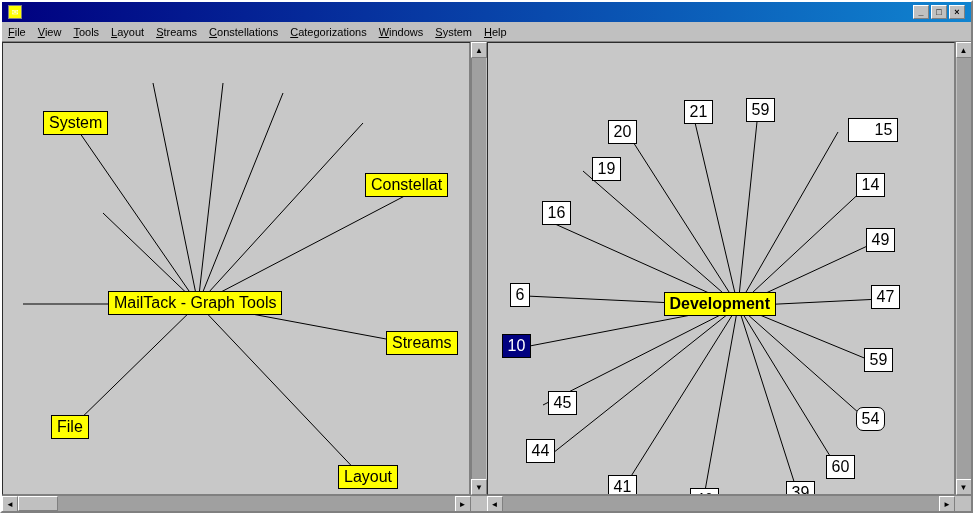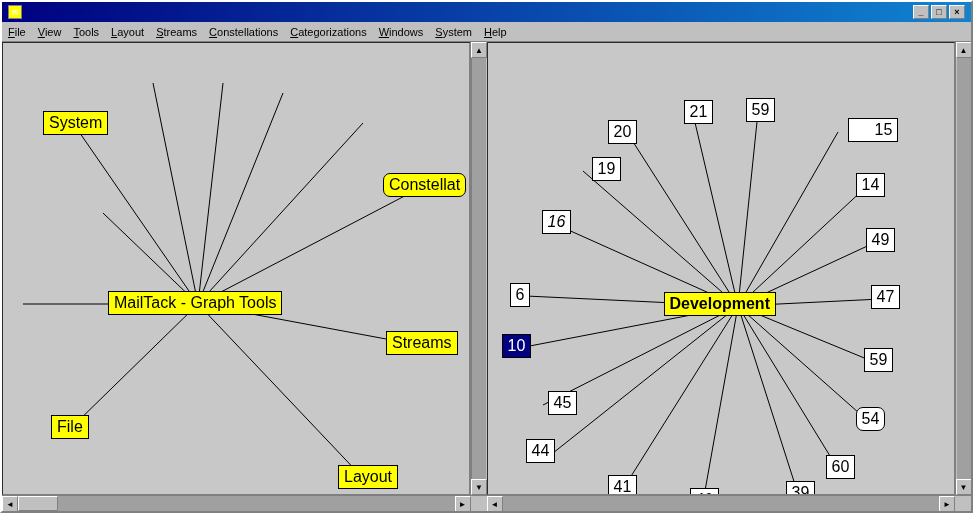--- a/index.html
+++ b/index.html
@@ -229,21 +229,21 @@
             <line x1="195" y1="261" x2="410" y2="301" stroke="#000" stroke-width="1"></line>
             <line x1="195" y1="261" x2="360" y2="435" stroke="#000" stroke-width="1"></line>
             <line x1="195" y1="261" x2="68" y2="385" stroke="#000" stroke-width="1"></line>
             <line x1="195" y1="261" x2="20" y2="261" stroke="#000" stroke-width="1"></line>
             <line x1="195" y1="261" x2="100" y2="170" stroke="#000" stroke-width="1"></line>
 
             <rect x="130" y="490" width="80" height="6" fill="#ffff00" stroke="#000" stroke-width="1"></rect>
           </svg>
 
           <div class="node" style="left:40px;top:68px;">System</div>
-          <div class="node" style="left:380px;top:130px;border-radius:7px;">Constellat</div>
+          <div class="node" style="left:362px;top:130px;">Constellat</div>
           <div class="node" style="left:105px;top:248px;">MailTack - Graph Tools</div>
           <div class="node" style="left:383px;top:288px;">Streams</div>
           <div class="node" style="left:48px;top:372px;">File</div>
           <div class="node" style="left:335px;top:422px;">Layout</div>
         </div>
         <div class="scrollbar-v">
           <div class="scroll-btn">▲</div>
           <div class="scroll-track" style="flex:1; width:14px; background:#a0a0a0;"></div>
           <div class="scroll-btn">▼</div>
         </div>
@@ -283,21 +283,21 @@
             <line x1="250" y1="263" x2="310" y2="451" stroke="#000" stroke-width="1"></line>
             <line x1="250" y1="263" x2="215" y2="459" stroke="#000" stroke-width="1"></line>
           </svg>
 
           <div class="node node-white" style="left:120px;top:77px;">20</div>
           <div class="node node-white" style="left:196px;top:57px;">21</div>
           <div class="node node-white" style="left:258px;top:55px;">59</div>
           <div class="node node-white" style="left:360px;top:75px;padding-left:26px;">15</div>
           <div class="node node-white" style="left:80px;top:114px;margin-left:24px;">19</div>
           <div class="node node-white" style="left:368px;top:130px;">14</div>
-          <div class="node node-white" style="left:54px;top:167px;font-style:italic;">16</div>
+          <div class="node node-white" style="left:54px;top:158px;">16</div>
           <div class="node node-white" style="left:378px;top:185px;">49</div>
           <div class="node node-white" style="left:22px;top:240px;">6</div>
           <div class="node node-white" style="left:383px;top:242px;">47</div>
           <div class="node" style="left:176px;top:249px; background:#ffff00; font-weight:bold;">Development</div>
           <div class="node node-dark" style="left:14px;top:291px;">10</div>
           <div class="node node-white" style="left:376px;top:305px;">59</div>
           <div class="node node-white" style="left:40px;top:348px;margin-left:20px;">45</div>
           <div class="node node-white" style="left:368px;top:364px;border-radius:7px;">54</div>
           <div class="node node-white" style="left:38px;top:396px;">44</div>
           <div class="node node-white" style="left:338px;top:412px;">60</div>

